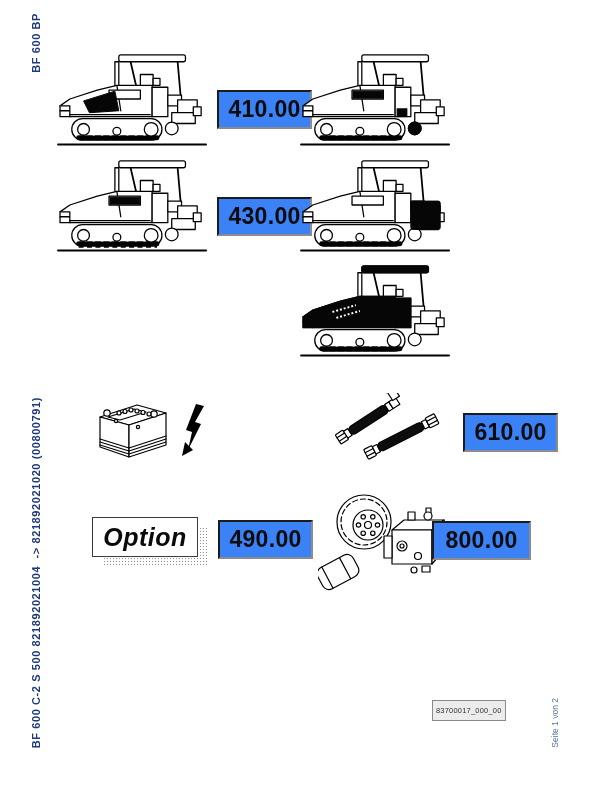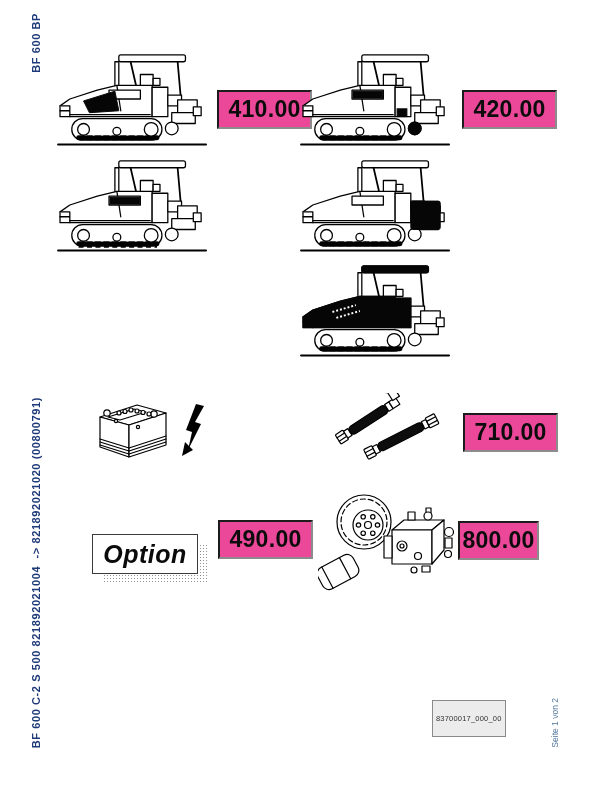--- a/index.html
+++ b/index.html
@@ -4,44 +4,44 @@
 <style>
   html,body{margin:0;padding:0;background:#fff;}
   .page{position:relative;width:608px;height:789px;background:#ffffff;overflow:hidden;
         font-family:"Liberation Sans",sans-serif;}
   
   .vtext{position:absolute;writing-mode:vertical-rl;transform:rotate(180deg);
          font-weight:bold;font-size:11px;letter-spacing:0.6px;color:#1f3a78;white-space:pre;}
   .vpage{position:absolute;writing-mode:vertical-rl;transform:rotate(180deg);
          font-size:8.5px;color:#54789c;white-space:pre;}
   
-  .numbox{position:absolute;width:95px;height:39px;box-sizing:border-box;background:#ec4899;
+  .numbox{position:absolute;width:95px;height:39px;box-sizing:border-box;background:#3b82f6;
           border:2px solid #1c1c1c;border-right-color:#8c8c8c;border-bottom-color:#8c8c8c;
           display:flex;align-items:center;justify-content:center;
           font-weight:bold;font-size:23px;color:#0c0c0c;letter-spacing:0.3px;}
   
   .paver{position:absolute;}
   .paver use{stroke:#000;fill:#fff;stroke-width:1.3;stroke-linejoin:round;stroke-linecap:round;}
   .paver .hl{fill:#060606;stroke:#060606;}
   .lineart{position:absolute;}
   .lineart *{stroke:#000;stroke-width:1.2;fill:#fff;stroke-linejoin:round;stroke-linecap:round;}
   .lineart .dark{fill:#0d0d0d;}
   .lineart .nofill{fill:none;}
   .solid{position:absolute;}
   .solid *{fill:#000;stroke:none;}
   
-  .option-wrap{position:absolute;left:92px;top:534px;width:120px;height:54px;padding-left:40px;}
+  .option-wrap{position:absolute;left:92px;top:517px;width:120px;height:54px;padding-left:40px;}
   .option-shadow{position:absolute;left:11px;top:10px;width:106px;height:40px;
         background-color:#fff;background-image:radial-gradient(#909090 34%,transparent 40%);
         background-size:3px 3px;}
   .option-box{position:absolute;left:0;top:0;width:106px;height:40px;box-sizing:border-box;
         border:1.5px solid #3a3a3a;background:#fff;display:flex;align-items:center;justify-content:center;
         font-weight:bold;font-style:italic;font-size:25px;color:#0a0a0a;letter-spacing:0.5px;}
   .docbox{position:absolute;left:432px;top:700px;box-sizing:border-box;border:1px solid #8a8a8a;
-        background:#ececec;font-size:7.5px;color:#333;padding:13px 3px;letter-spacing:0.2px;}
+        background:#ececec;font-size:7.5px;color:#333;padding:5px 3px;letter-spacing:0.2px;}
 </style>
 </head>
 <body>
 
 <div class="page">
 
   <svg width="0" height="0" style="position:absolute" aria-hidden="true">
     <defs>
       <symbol id="paver-base" viewBox="0 0 160 100">
         <line x1="2" y1="96.5" x2="153" y2="96.5" stroke-width="2"></line>
@@ -77,27 +77,27 @@
       <polygon class="hl" points="28,52 60,42 64,62 34,64"></polygon>
   </svg>
   <div class="numbox" style="left:217px;top:90px">410.00</div>
 
   <svg class="paver" style="left:299px;top:50px" width="157" height="98" viewBox="0 0 160 100">
     <use href="#paver-base"></use>
     <rect class="hl" x="55" y="42" width="30" height="7"></rect>
     <circle class="hl" cx="118" cy="80" r="6.5"></circle>
     <rect class="hl" x="100" y="60" width="10" height="8"></rect>
   </svg>
-  <div class="numbox" style="left:462px;top:90px">420.00</div>
 
   <svg class="paver" style="left:56px;top:156px" width="157" height="98" viewBox="0 0 160 100">
     <use href="#paver-base"></use>
     <rect class="hl" x="55" y="42" width="30" height="7"></rect>
     <line x1="23" y1="91" x2="103" y2="91" stroke="#000" stroke-width="5" stroke-dasharray="5 3.6"></line>
   </svg>
+  <div class="numbox" style="left:217px;top:197px">430.00</div>
 
   <svg class="paver" style="left:299px;top:156px" width="157" height="98" viewBox="0 0 160 100">
     <use href="#paver-base"></use>
       <rect class="hl" x="114" y="46" width="30" height="29" rx="2"></rect>
   </svg>
 
   <svg class="paver" style="left:299px;top:261px" width="157" height="98" viewBox="0 0 160 100">
     <use href="#paver-base"></use>
     <path class="hl" d="M4,68 L4,57 L14,50 L42,41 L62,36 L98,36 L98,68 Z"></path>
     <rect class="hl" x="64" y="5" width="68" height="7" rx="2"></rect>
@@ -143,21 +143,21 @@
     <g transform="translate(34,61) rotate(-27)">
       <rect x="-1" y="-5.5" width="9" height="11" rx="1"></rect>
       <path class="nofill" d="M-1,-2 L8,-2 M-1,2 L8,2"></path>
       <rect x="8" y="-4" width="5" height="8"></rect>
       <rect class="dark" x="13" y="-4.5" width="50" height="9" rx="4"></rect>
       <rect x="63" y="-4" width="5" height="8"></rect>
       <rect x="68" y="-5.5" width="10" height="11" rx="1"></rect>
       <path class="nofill" d="M68,-2 L78,-2 M68,2 L78,2"></path>
     </g>
   </svg>
-  <div class="numbox" style="left:463px;top:413px">710.00</div>
+  <div class="numbox" style="left:463px;top:413px">610.00</div>
 
   <div class="option-wrap">
     <div class="option-shadow"></div>
     <div class="option-box">
       <span>Option</span>
     </div>
   </div>
   <div class="numbox" style="left:218px;top:520px">490.00</div>
 
   <svg class="lineart" style="left:318px;top:488px" width="142" height="104" viewBox="0 0 142 104">
@@ -184,18 +184,18 @@
     <rect x="90" y="24" width="7" height="8"></rect>
     <rect x="108" y="20" width="5" height="6"></rect>
       <circle cx="110" cy="28" r="4"></circle>
     <circle cx="131" cy="44" r="4.5"></circle>
       <rect x="127" y="50" width="7" height="10"></rect>
       <circle cx="130" cy="66" r="3.5"></circle>
     <rect x="66" y="48" width="8" height="22"></rect>
     <circle cx="96" cy="82" r="3"></circle>
       <rect x="104" y="78" width="8" height="6"></rect>
   </svg>
-  <div class="numbox" style="left:458px;top:521px;width:81px">800.00</div>
+  <div class="numbox" style="left:432px;top:521px;width:99px">800.00</div>
 
   <div class="docbox">83700017_000_00</div>
   <div class="vpage" style="left:550px;top:698px">Seite 1 von 2</div>
 
 </div>
 
 </body></html>

